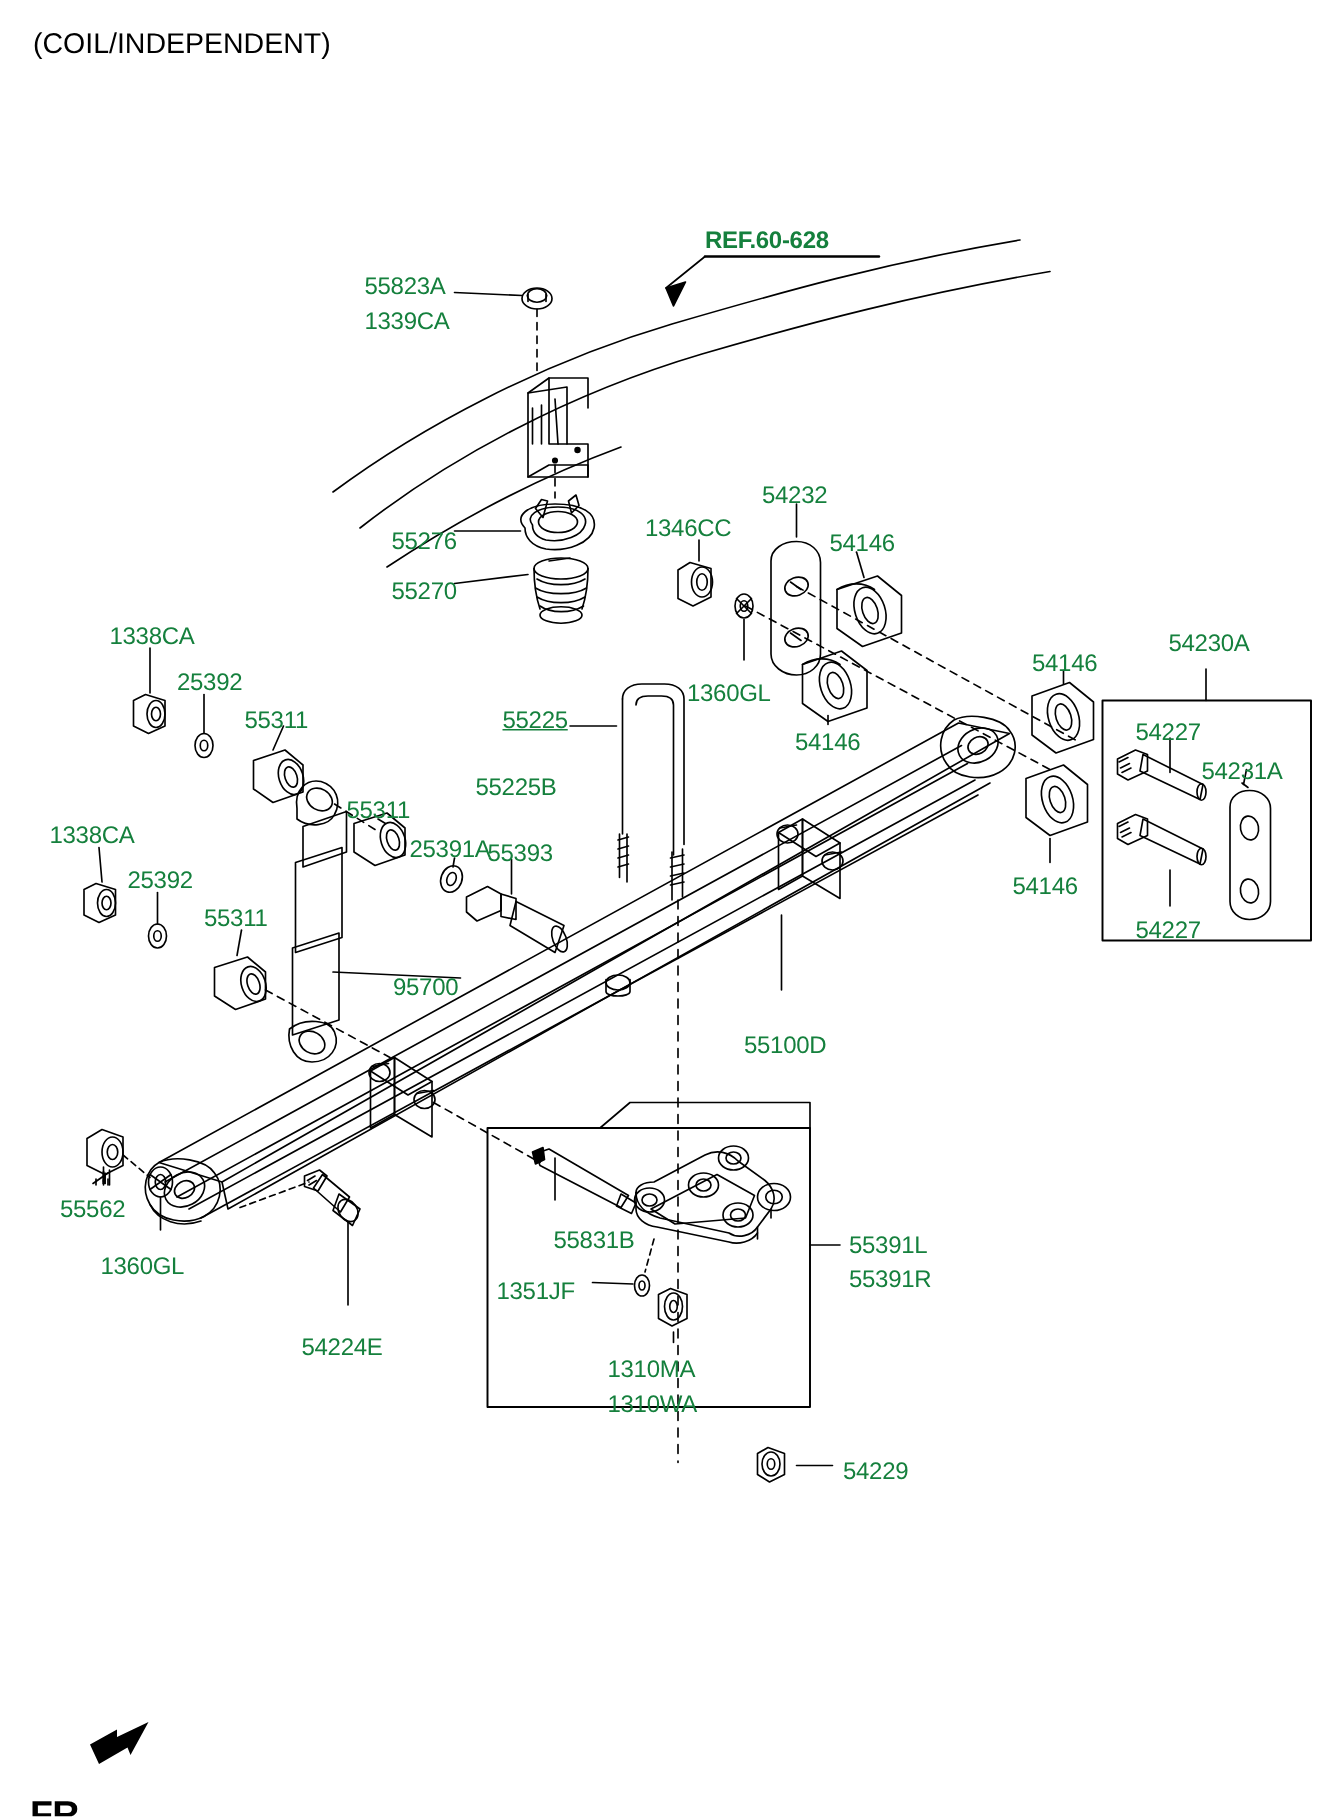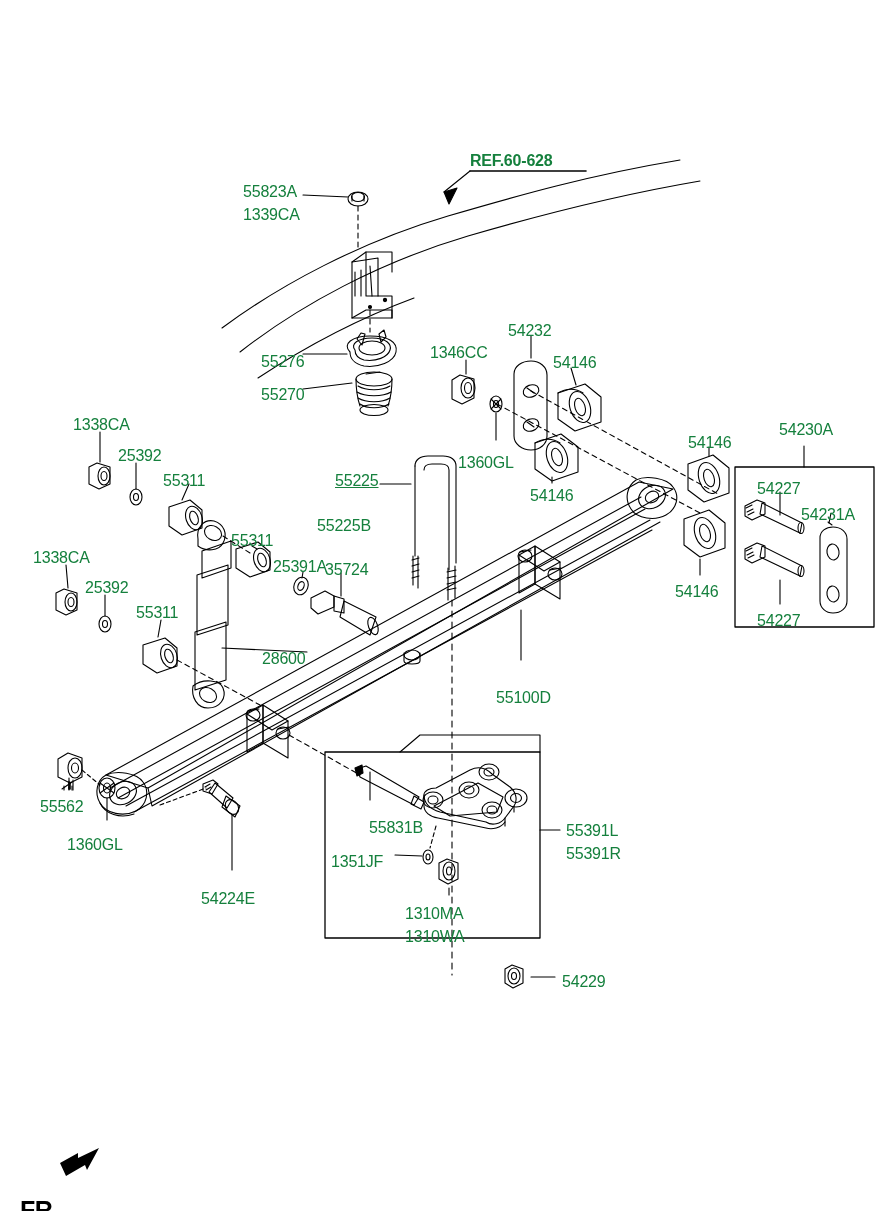--- a/index.html
+++ b/index.html
@@ -9,20 +9,21 @@
   .lbl.b{font-weight:bold;}
   .title{position:absolute;font-size:19px;color:#000;white-space:pre;}
   svg.layer{position:absolute;left:0;top:0;width:886px;height:1211px;pointer-events:none;}
   .fr{position:absolute;font-size:25px;font-weight:bold;letter-spacing:-0.5px;margin-top:22px;}
 </style>
 </head>
 <body>
 
 <div id="page">
 
+  <div class="title" style="left:22px;top:19px;">(COIL/INDEPENDENT)</div>
 
   <div class="lbl b" style="left:470px;top:150px;">REF.60-628</div>
 
   <svg class="layer" viewBox="0 0 886 1211">
     <g fill="none" stroke="#000" stroke-width="1.1" stroke-linejoin="round" stroke-linecap="round">
 
       <line x1="470" y1="171" x2="586" y2="171" stroke-width="1.6"></line>
       <path d="M470,171 L444,192" stroke-width="1.1"></path>
       <path d="M444,192 L457,188 L449,204 Z" fill="#000" stroke="#000"></path>
 
@@ -332,22 +333,22 @@
   <div class="lbl" style="left:675px;top:581px;">54146</div>
 
   <div class="lbl" style="left:73px;top:414px;">1338CA</div>
   <div class="lbl" style="left:118px;top:445px;">25392</div>
   <div class="lbl" style="left:163px;top:470px;">55311</div>
   <div class="lbl" style="left:231px;top:530px;">55311</div>
   <div class="lbl" style="left:273px;top:556px;">25391A</div>
   <div class="lbl" style="left:33px;top:547px;">1338CA</div>
   <div class="lbl" style="left:85px;top:577px;">25392</div>
   <div class="lbl" style="left:136px;top:602px;">55311</div>
-  <div class="lbl" style="left:262px;top:648px;">28600</div>
-  <div class="lbl" style="left:325px;top:559px;">35724</div>
+  <div class="lbl" style="left:262px;top:648px;">95700</div>
+  <div class="lbl" style="left:325px;top:559px;">55393</div>
   <div class="lbl" style="left:335px;top:470px;text-decoration:underline;">55225</div>
   <div class="lbl" style="left:317px;top:515px;">55225B</div>
   <div class="lbl" style="left:496px;top:667px;margin-top:20px;">55100D</div>
 
   <div class="lbl" style="left:40px;top:796px;">55562</div>
   <div class="lbl" style="left:67px;top:834px;">1360GL</div>
   <div class="lbl" style="left:201px;top:888px;">54224E</div>
   <div class="lbl" style="left:341px;top:817px;margin-left:28px;">55831B</div>
   <div class="lbl" style="left:331px;top:851px;">1351JF</div>
   <div class="lbl" style="left:405px;top:903px;">1310MA</div>

